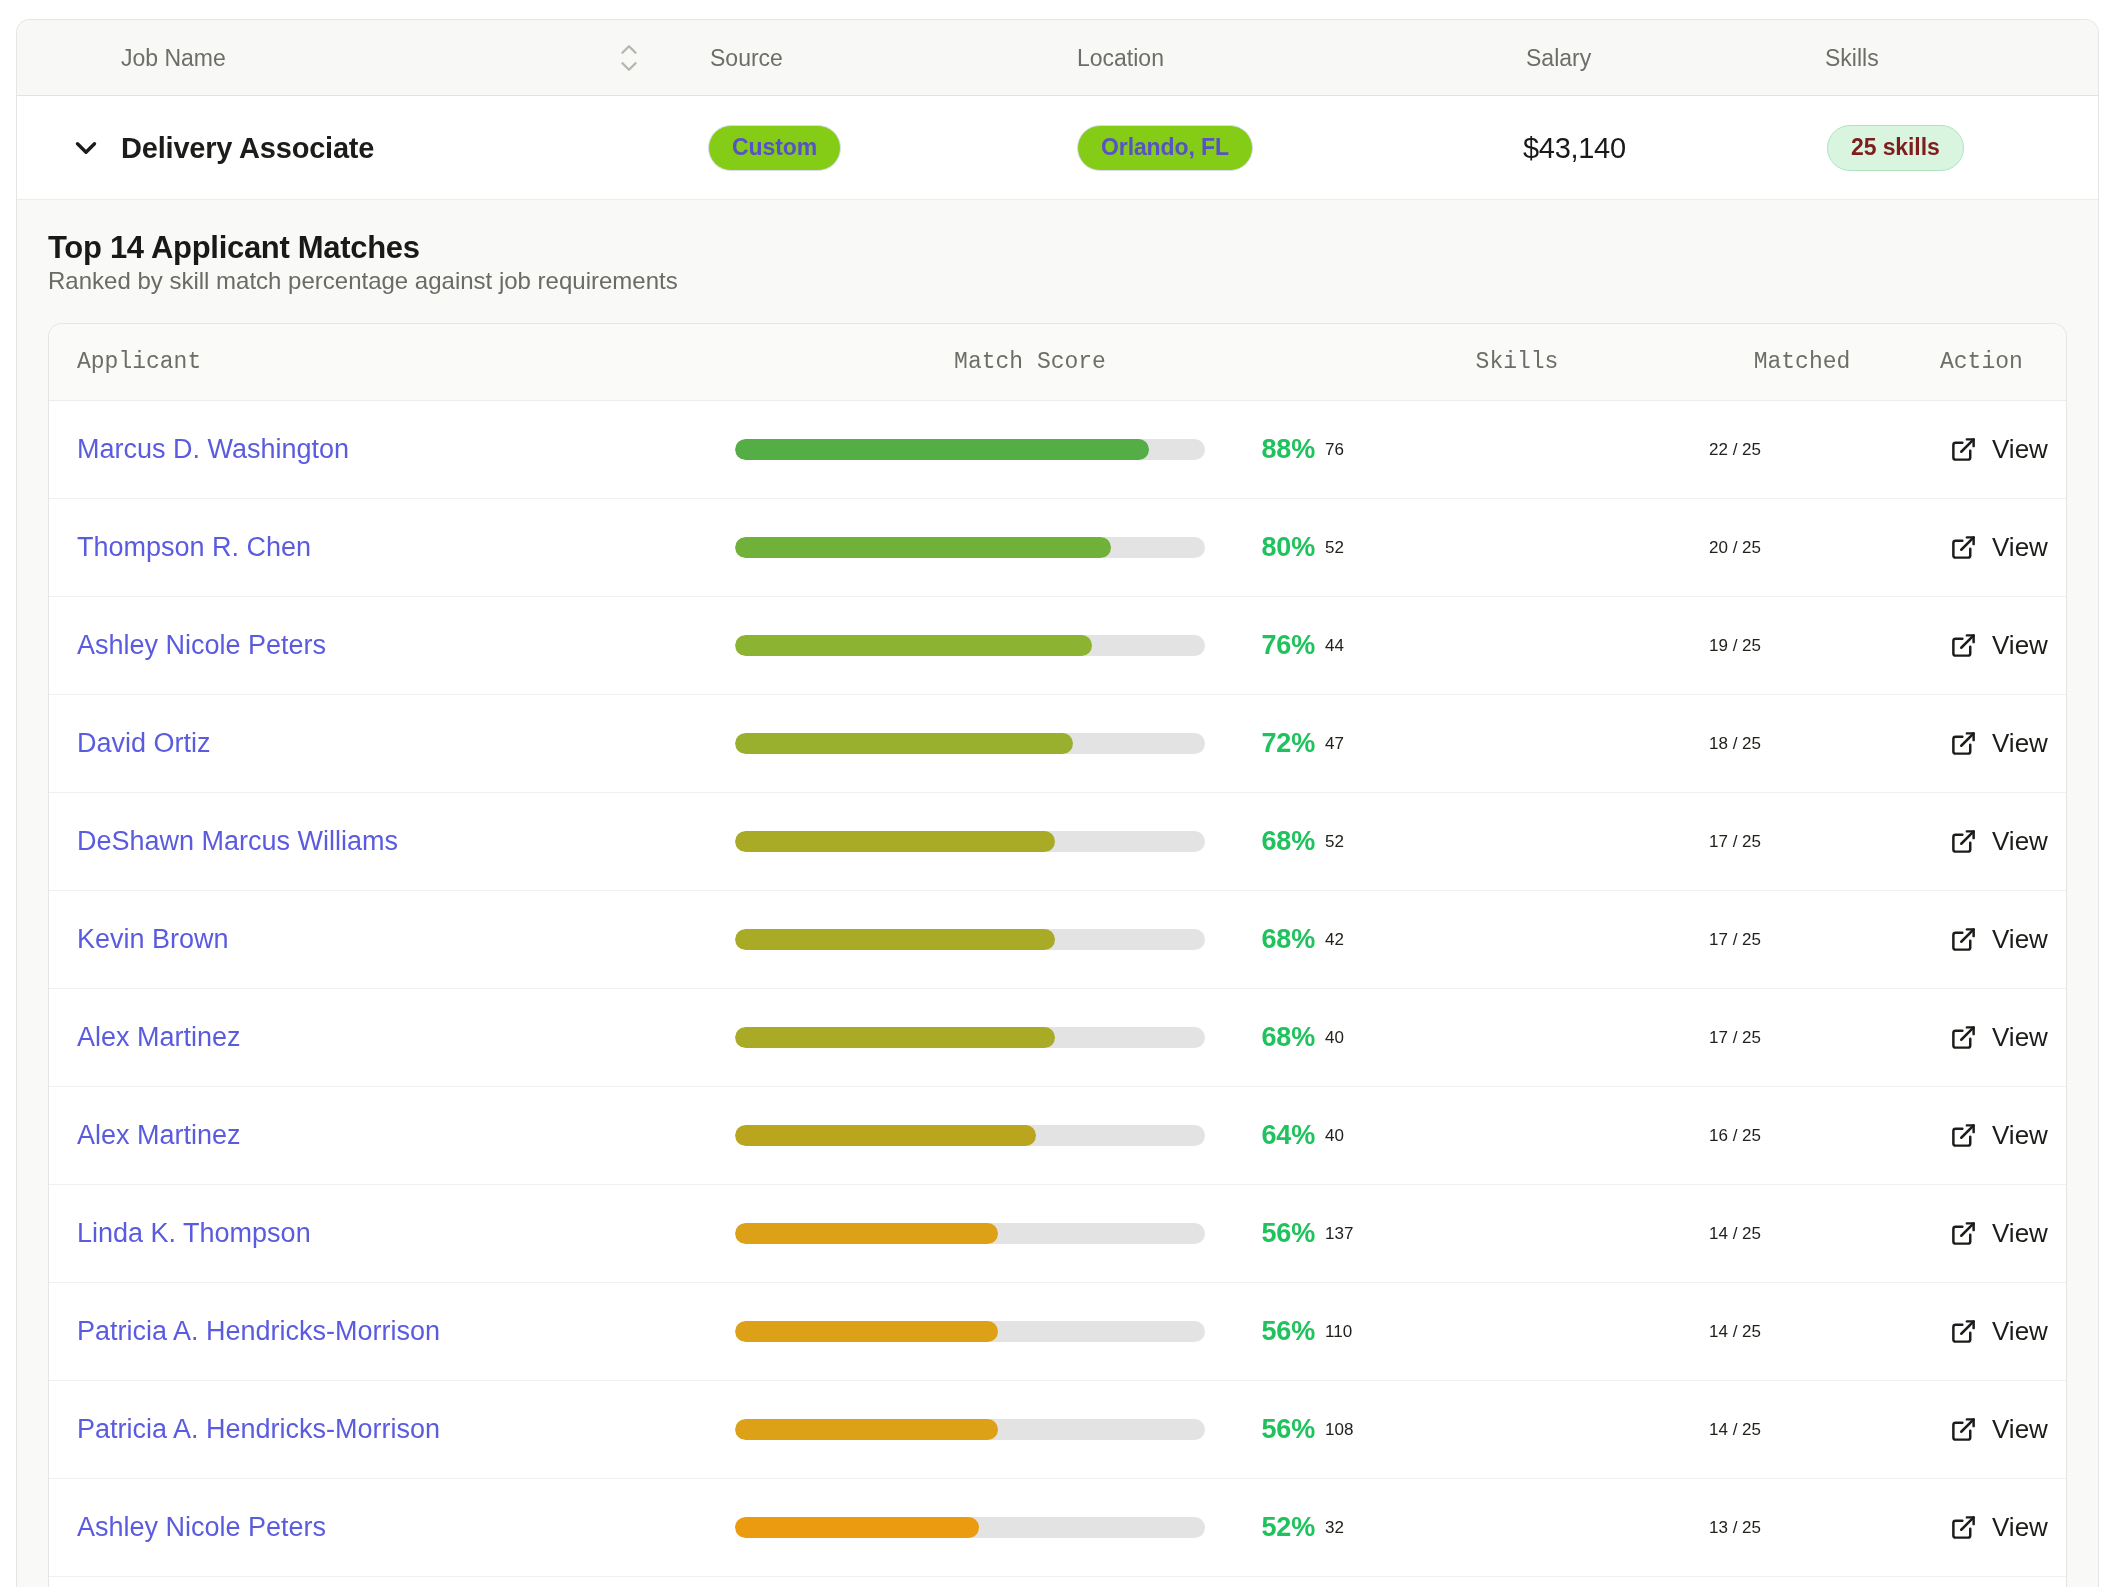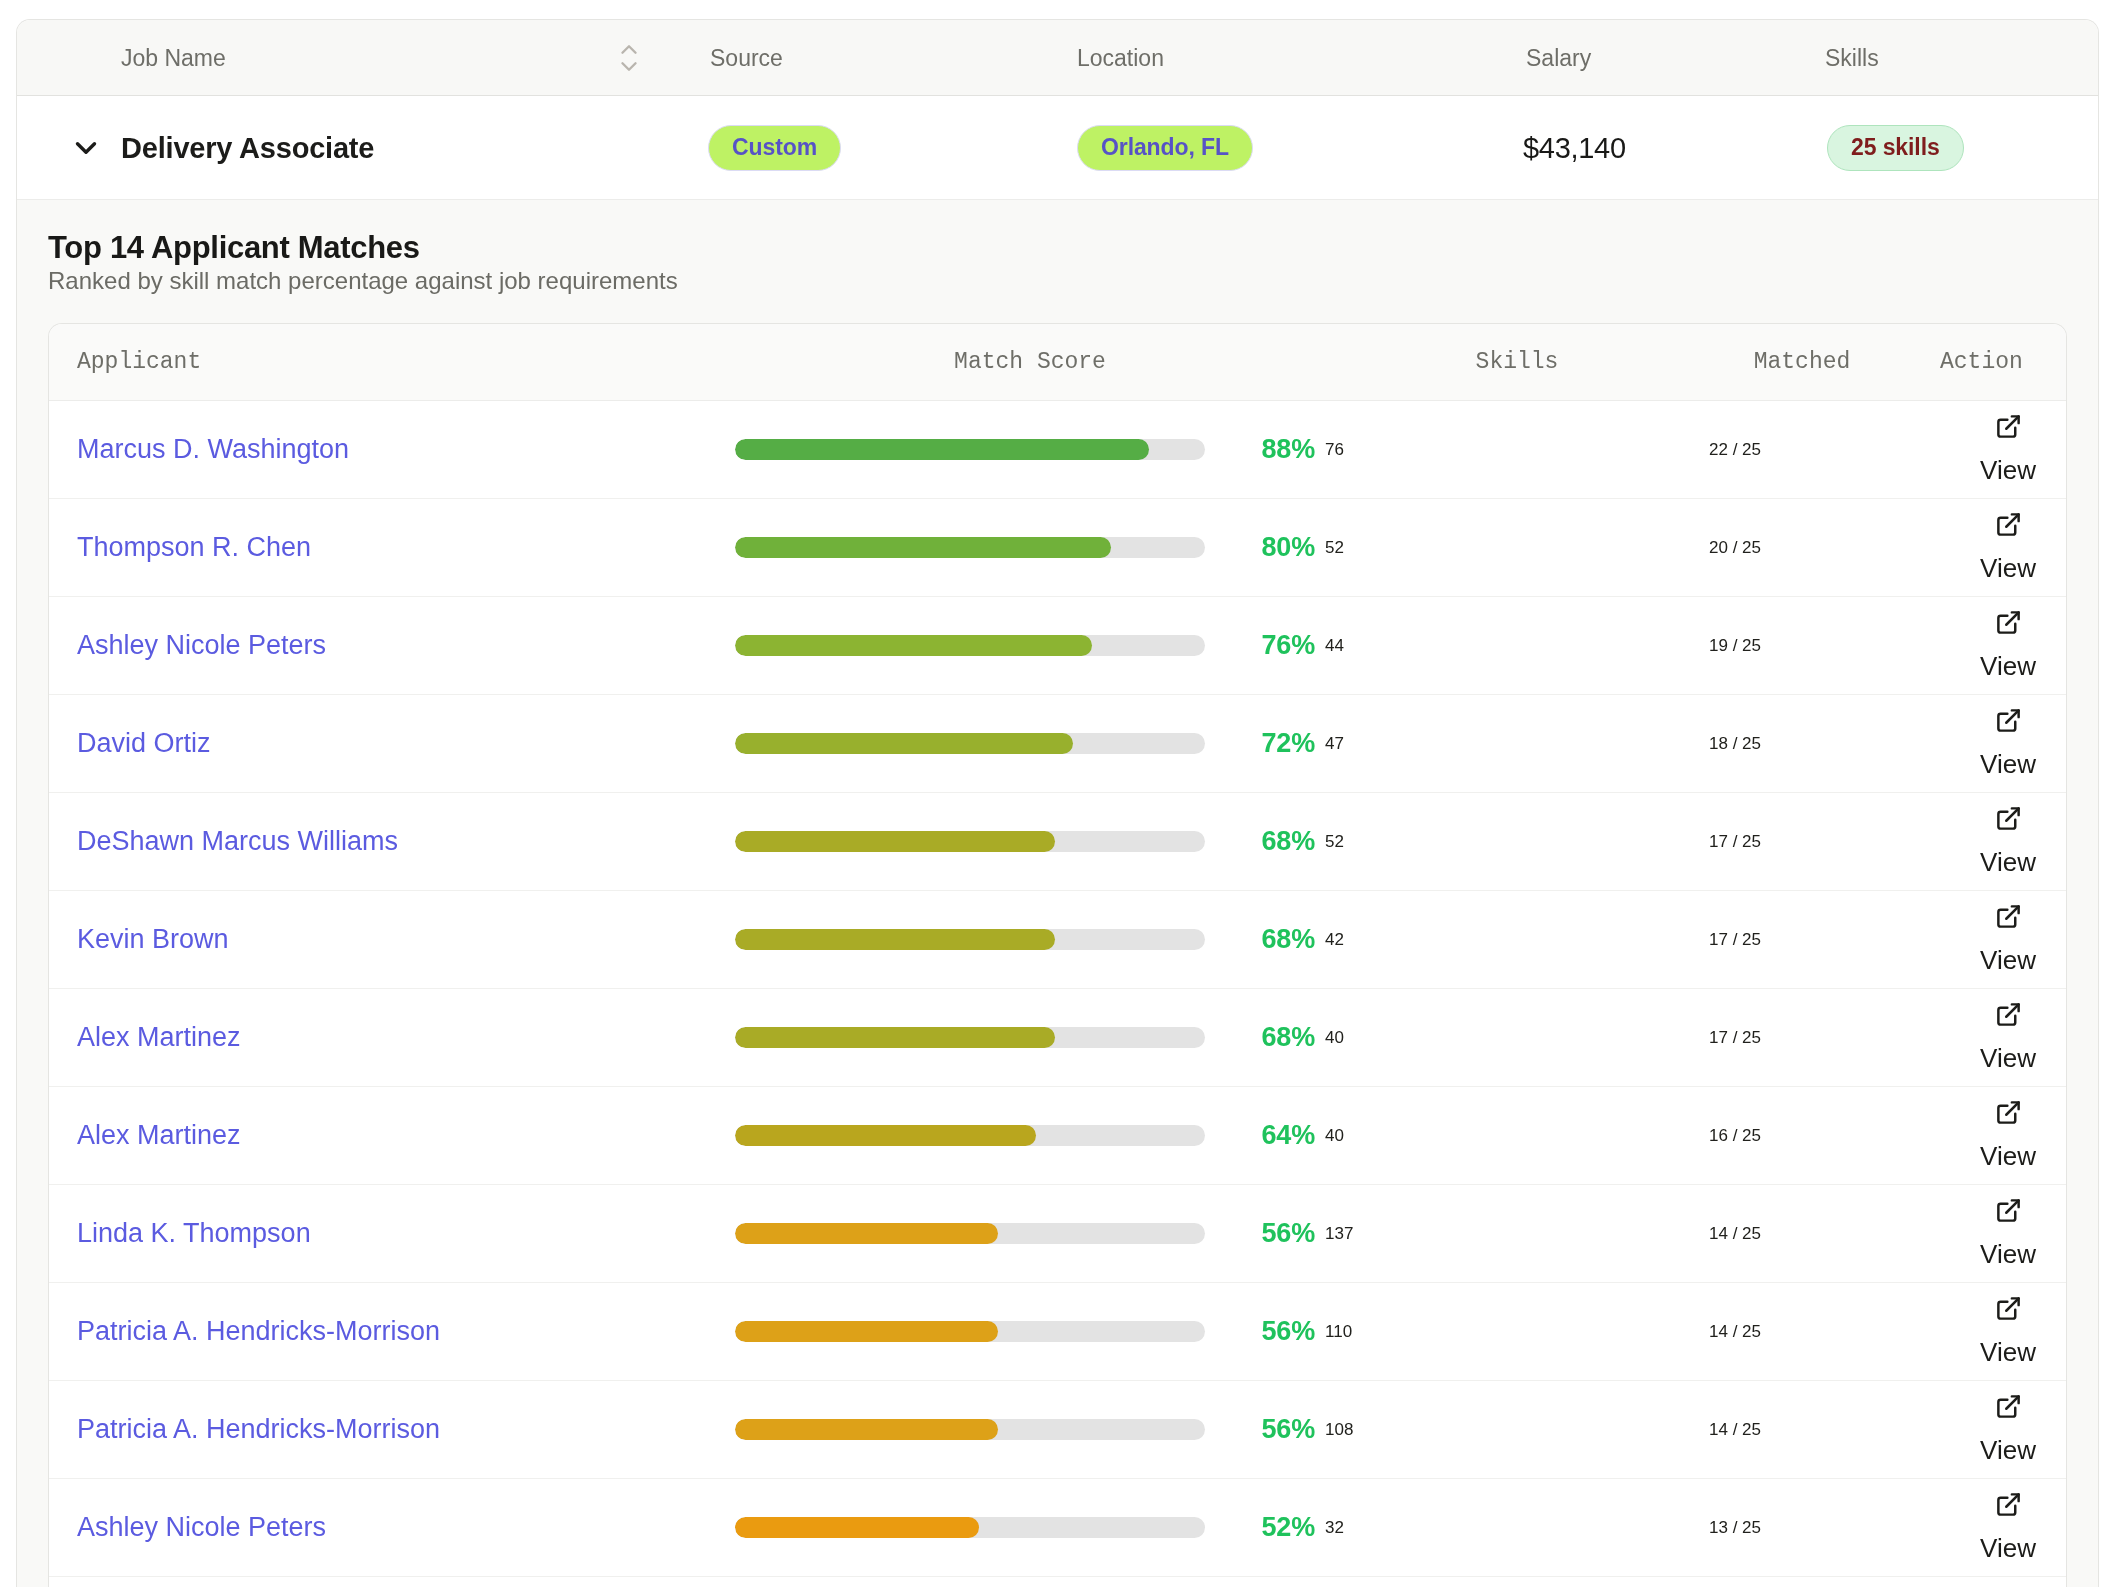--- a/index.html
+++ b/index.html
@@ -54,21 +54,21 @@
   .job-name {
     position:absolute; left:104px; top:50%; transform:translateY(-50%);
     font-size:29px; font-weight:600; letter-spacing:-0.2px; white-space:nowrap;
   }
   .cell-abs { position:absolute; top:50%; transform:translateY(-50%); white-space:nowrap; }
   .badge {
     display:inline-flex; align-items:center; justify-content:center;
     height:46px; padding:0 23px; border-radius:24px;
     font-size:23px; font-weight:700; letter-spacing:-0.1px;
   }
-  .badge.purple { background:#bef264; border:1.5px solid #dbdbf4; color:#5753c6; }
+  .badge.purple { background:#84cc16; border:1.5px solid #dbdbf4; color:#5753c6; }
   .badge.green  { background:#d9f5e0; border:1.5px solid #aee4bd; color:#7f1d1d; }
   .salary-val { font-size:29px; color:#191917; letter-spacing:-0.3px; }
 
   
   .expanded { padding:30px 31px 0 31px; background:#f9f9f7; height:1420px; }
   .matches-title {
     margin:0; font-size:31px; font-weight:700; line-height:36px;
     letter-spacing:-0.3px; color:#191917;
   }
   .matches-subtitle {
@@ -112,21 +112,21 @@
   .pct {
     text-align:right; padding-right:10px;
     font-size:27px; font-weight:700; color:#1fc25c; letter-spacing:-0.2px;
   }
   .val { text-align:left; font-size:17px; color:#21211d; }
   .view-btn {
     display:flex; align-items:center; gap:15px;
     margin-left:55px; padding:0;
     background:none; border:none; cursor:pointer;
     font-family:"Liberation Sans", sans-serif;
-    font-size:26px; font-weight:500; color:#1c1c19;flex-direction:column;
+    font-size:26px; font-weight:500; color:#1c1c19;
   }
   .icon { line-height:0; display:inline-block; }
 </style>
 </head>
 <body>
 
 <div class="outer-card">
 
   <div class="jt-header">
     <span class="lbl pos-jobname">Job Name</span>

